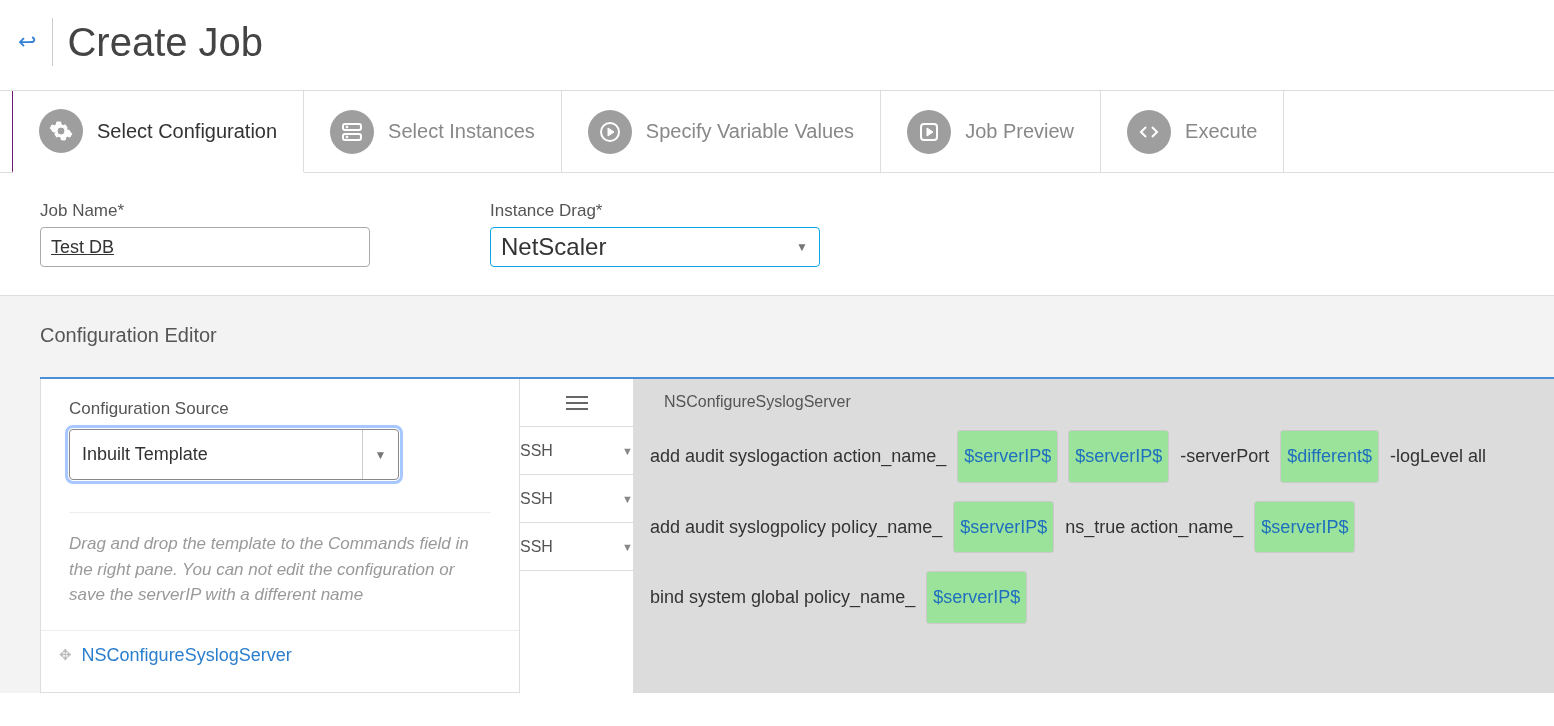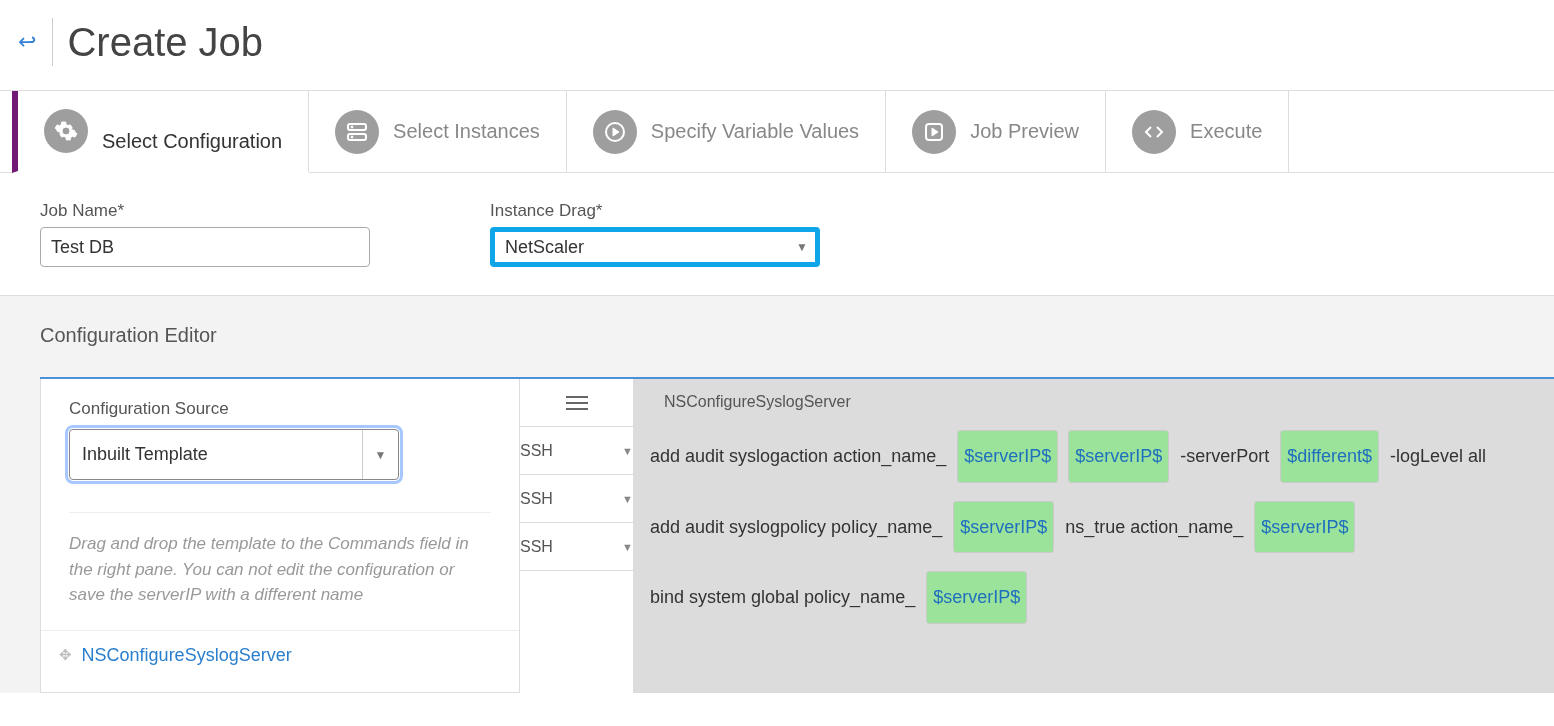--- a/index.html
+++ b/index.html
@@ -39,21 +39,21 @@
     background: #fff;
   }
   .tab {
     display: flex;
     align-items: center;
     padding: 18px 26px;
     border-right: 1px solid #ddd;
     cursor: pointer;
     gap: 14px;
   }
-  .tab:first-child { border-left: 6px solid #701a75; margin-left: 12px; align-items: flex-end; }
+  .tab:first-child { border-left: 1px solid #701a75; margin-left: 12px; }
   .tab .icon {
     width: 44px; height: 44px;
     border-radius: 50%;
     background: #9e9e9e;
     display: flex; align-items: center; justify-content: center;
     color: #fff;
   }
   .tab.active { border-bottom: 2px solid #fff; margin-bottom: -1px; }
   .tab.active .label { color: #333; }
   .tab .label { color: #888; font-size: 20px; }
@@ -67,30 +67,31 @@
   }
   .field-group { display: flex; flex-direction: column; gap: 6px; }
   .field-label { color: #555; font-size: 17px; }
   .text-input {
     width: 330px; height: 40px;
     border: 1px solid #aaa;
     border-radius: 4px;
     padding: 0 10px;
     font-size: 18px;
     color: #333;
+    text-decoration: underline;
   }
   .select-wrap {
     position: relative; width: 330px; height: 40px;
   }
   .select-box {
     width: 100%; height: 100%;
-    border: 5px solid #0ea5e9;
+    border: 1px solid #0ea5e9;
     border-radius: 4px;
     padding: 0 10px;
-    font-size: 18px;
+    font-size: 24px;
     display: flex; align-items: center;
     background: #fff;
     cursor: pointer;
   }
   .select-caret {
     position: absolute; right: 12px; top: 50%; transform: translateY(-50%);
     color: #777; font-size: 12px;
   }
   .editor-section {
     background: #f3f3f3;

